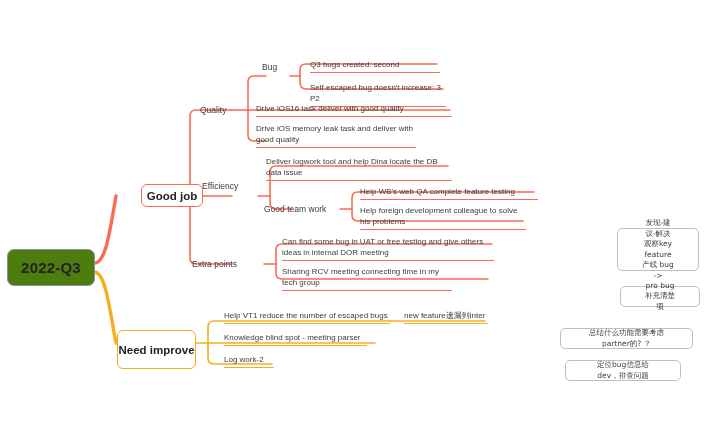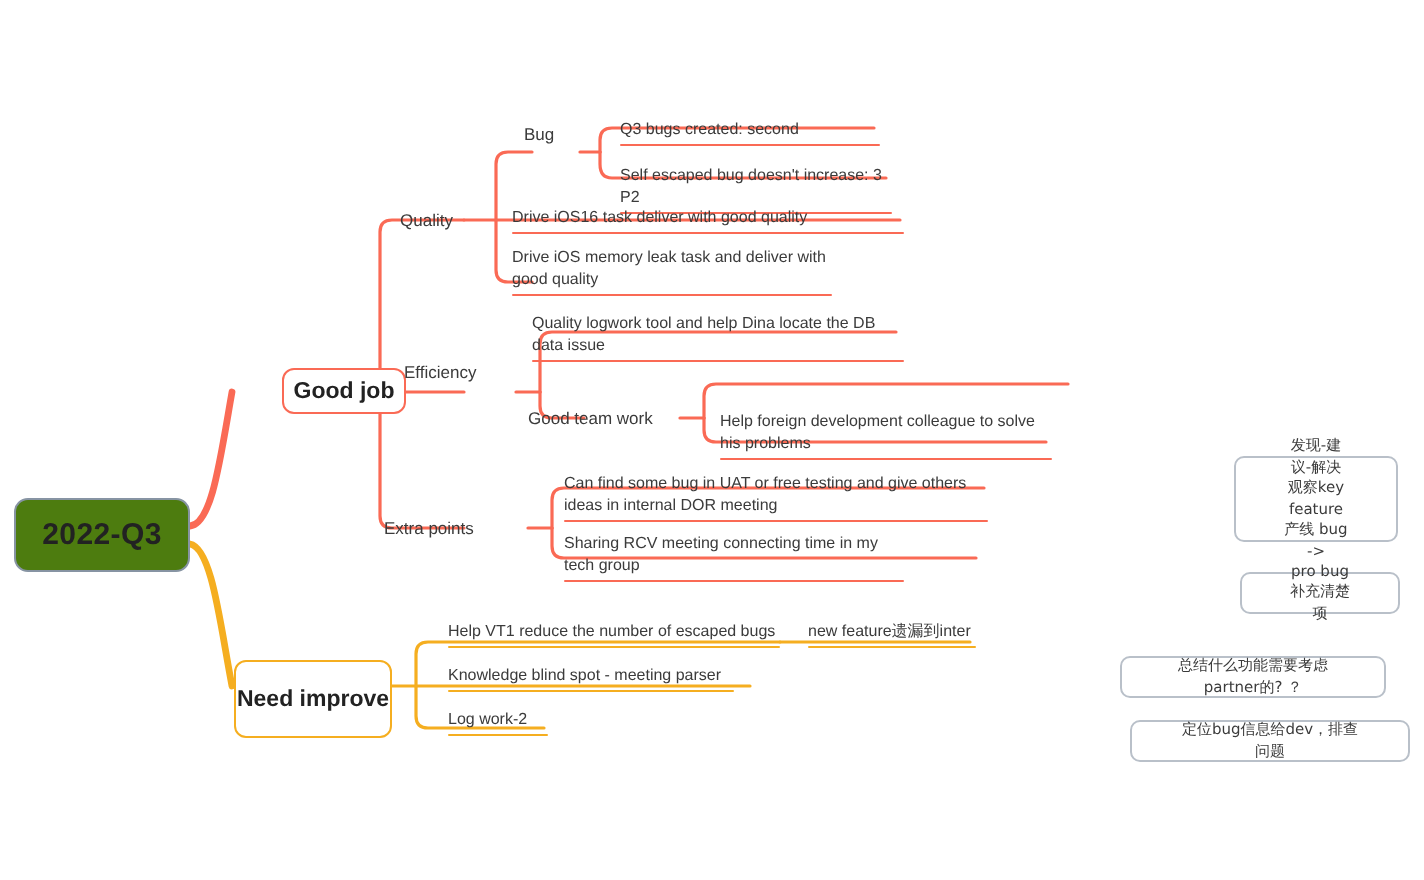--- a/index.html
+++ b/index.html
@@ -145,28 +145,32 @@
   <div class="node leaf red" style="left:256px;top:103px;width:196px;">
     <span>Drive iOS16 task deliver with good quality</span>
     <span class="ul"></span>
   </div>
   <div class="node leaf red" style="left:256px;top:123px;width:160px;">
     <span>Drive iOS memory leak task and deliver with good quality</span>
     <span class="ul"></span>
   </div>
 
   <div class="node leaf red" style="left:266px;top:156px;width:186px;">
-    <span>Quality logwork tool and help Dina locate the DB data issue</span>
+    <span>Deliver logwork tool and help Dina locate the DB data issue</span>
     <span class="ul"></span>
   </div>
 
   <div class="node l2" style="left:264px;top:204px;">
     <span>Good team work</span>
   </div>
 
+  <div class="node leaf red" style="left:360px;top:186px;width:178px;">
+    <span>Help WB's web QA complete feature testing</span>
+    <span class="ul"></span>
+  </div>
   <div class="node leaf red" style="left:360px;top:205px;width:166px;">
     <span>Help foreign development colleague to solve his problems</span>
     <span class="ul"></span>
   </div>
 
   <div class="node leaf red" style="left:282px;top:236px;width:212px;">
     <span>Can find some bug in UAT or free testing and give others ideas in internal DOR meeting</span>
     <span class="ul"></span>
   </div>
   <div class="node leaf red" style="left:282px;top:266px;width:170px;">
@@ -193,17 +197,17 @@
 
   <div class="note" style="left:617px;top:228px;width:82px;height:43px;">
     <span>发现-建议-解决 观察key feature产线 bug -&gt;</span>
   </div>
   <div class="note" style="left:620px;top:286px;width:80px;height:21px;">
     <span>pro bug 补充清楚项</span>
   </div>
   <div class="note" style="left:560px;top:328px;width:133px;height:21px;">
     <span>总结什么功能需要考虑 partner的? ？</span>
   </div>
-  <div class="note" style="left:565px;top:360px;width:140px;height:21px;">
+  <div class="note" style="left:565px;top:360px;width:116px;height:21px;">
     <span>定位bug信息给dev，排查问题</span>
   </div>
 
 </div>
 
 </body></html>

